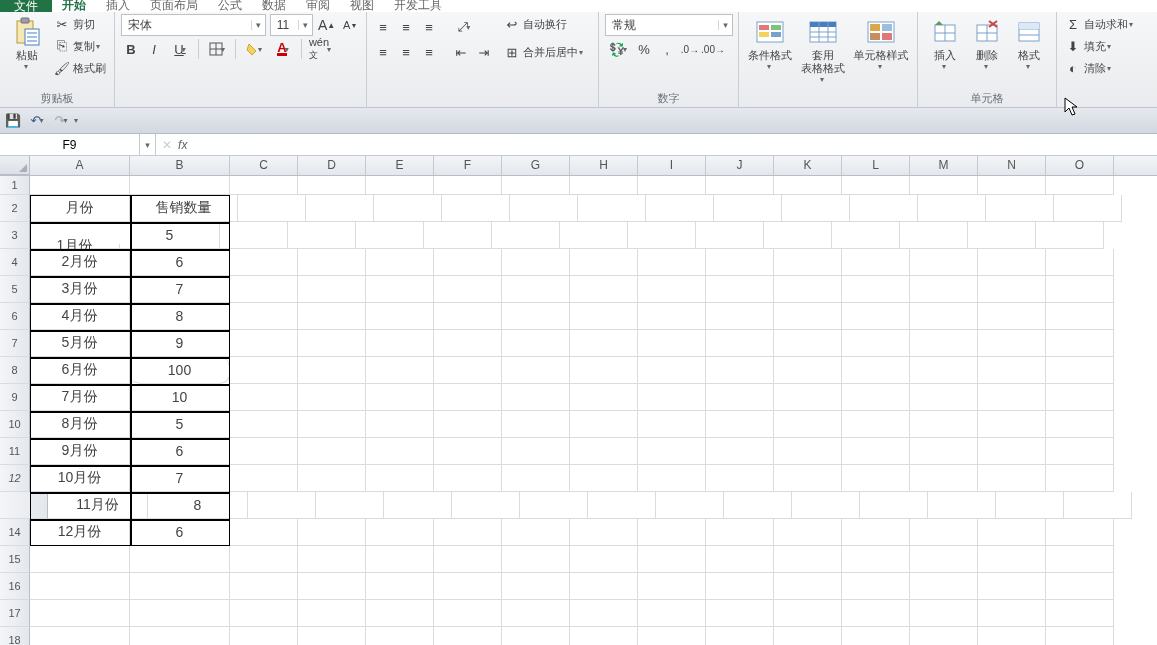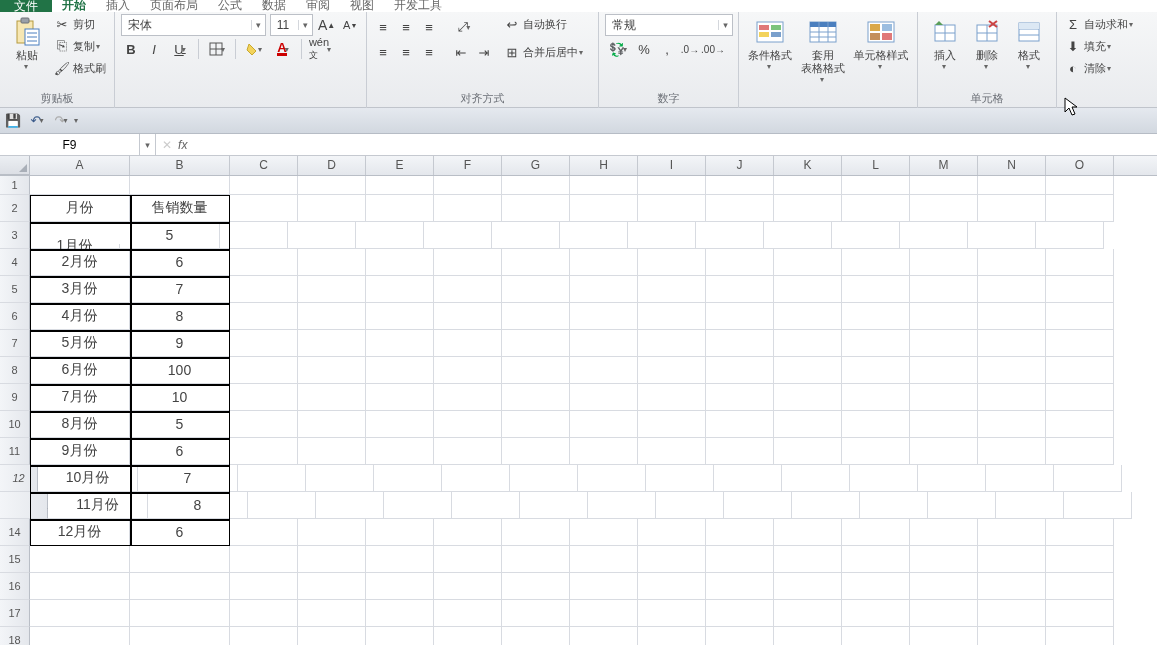--- a/index.html
+++ b/index.html
@@ -192,21 +192,20 @@
             <span>自动换行</span>
           </div>
         <div style="height:4px;"></div>
         <div class="small-btn">
             <span class="ic">⊞</span>
             <span>合并后居中</span>
             <span class="tiny-arr">▾</span>
           </div>
       </div>
     </div>
-    <div class="group-label">对齐方式</div>
   </div>
 
   <div class="group" style="width:140px;">
     <div class="group-body" style="flex-direction:column;">
       <div class="combo" style="width:128px;">
           <span class="val">常规</span>
           <span class="arr">▾</span>
         </div>
       <div class="btnrow">
         <div class="iconbtn wider">💱<span class="tiny-arr">▾</span></div>
@@ -389,21 +388,21 @@
         <div class="cell cJ" style="width: 68px;"></div>
         <div class="cell cK" style="width: 68px;"></div>
         <div class="cell cL" style="width: 68px;"></div>
         <div class="cell cM" style="width: 68px;"></div>
         <div class="cell cN" style="width: 68px;"></div>
         <div class="cell cO" style="width: 68px;"></div>
       </div>
       <div class="gridrow" style="height: 27px;">
         <div class="rowhead" style="width: 30px; line-height: 26px;">2</div>
         <div class="cell cA" style="width: 100px;">月份</div>
-        <div class="cell cB" style="width: 100px;">售销数量</div>
+        <div class="cell cB" style="width: 108px;">售销数量</div>
         <div class="cell cC" style="width: 68px;"></div>
         <div class="cell cD" style="width: 68px;"></div>
         <div class="cell cE" style="width: 68px;"></div>
         <div class="cell cF" style="width: 68px;"></div>
         <div class="cell cG" style="width: 68px;"></div>
         <div class="cell cH" style="width: 68px;"></div>
         <div class="cell cI" style="width: 68px;"></div>
         <div class="cell cJ" style="width: 68px;"></div>
         <div class="cell cK" style="width: 68px;"></div>
         <div class="cell cL" style="width: 68px;"></div>
@@ -497,21 +496,21 @@
         <div class="cell cJ" style="width: 68px;"></div>
         <div class="cell cK" style="width: 68px;"></div>
         <div class="cell cL" style="width: 68px;"></div>
         <div class="cell cM" style="width: 68px;"></div>
         <div class="cell cN" style="width: 68px;"></div>
         <div class="cell cO" style="width: 68px;"></div>
       </div>
       <div class="gridrow" style="height: 27px;">
         <div class="rowhead" style="width: 30px; line-height: 26px;">8</div>
         <div class="cell cA" style="width: 100px;">6月份</div>
-        <div class="cell cB" style="width: 100px;">100</div>
+        <div class="cell cB" style="width: 100px; border-radius: 10px;">100</div>
         <div class="cell cC" style="width: 68px;"></div>
         <div class="cell cD" style="width: 68px;"></div>
         <div class="cell cE" style="width: 68px;"></div>
         <div class="cell cF" style="width: 68px;"></div>
         <div class="cell cG" style="width: 68px;"></div>
         <div class="cell cH" style="width: 68px;"></div>
         <div class="cell cI" style="width: 68px;"></div>
         <div class="cell cJ" style="width: 68px;"></div>
         <div class="cell cK" style="width: 68px;"></div>
         <div class="cell cL" style="width: 68px;"></div>
@@ -567,21 +566,21 @@
         <div class="cell cH" style="width: 68px;"></div>
         <div class="cell cI" style="width: 68px;"></div>
         <div class="cell cJ" style="width: 68px;"></div>
         <div class="cell cK" style="width: 68px;"></div>
         <div class="cell cL" style="width: 68px;"></div>
         <div class="cell cM" style="width: 68px;"></div>
         <div class="cell cN" style="width: 68px;"></div>
         <div class="cell cO" style="width: 68px;"></div>
       </div>
       <div class="gridrow" style="height: 27px;">
-        <div class="rowhead" style="width: 38px; line-height: 26px; font-style: italic;">12</div>
+        <div class="rowhead" style="width: 30px; line-height: 26px; font-style: italic;">12</div>
         <div class="cell cA" style="width: 100px;">10月份</div>
         <div class="cell cB" style="width: 100px;">7</div>
         <div class="cell cC" style="width: 68px;"></div>
         <div class="cell cD" style="width: 68px;"></div>
         <div class="cell cE" style="width: 68px;"></div>
         <div class="cell cF" style="width: 68px;"></div>
         <div class="cell cG" style="width: 68px;"></div>
         <div class="cell cH" style="width: 68px;"></div>
         <div class="cell cI" style="width: 68px;"></div>
         <div class="cell cJ" style="width: 68px;"></div>

